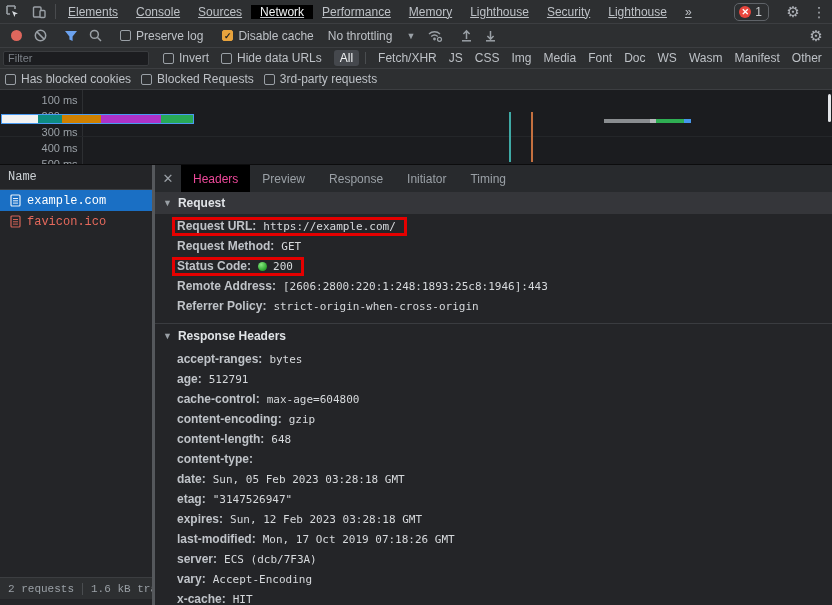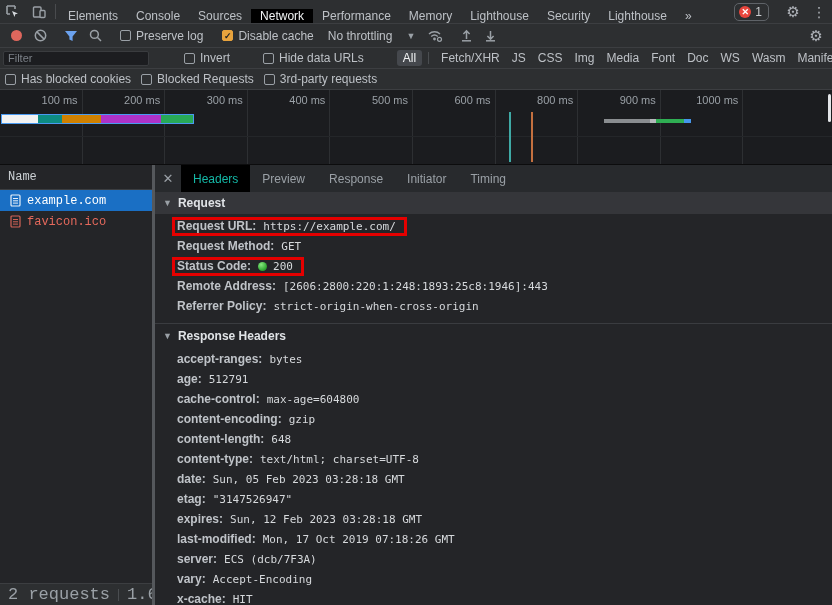--- a/index.html
+++ b/index.html
@@ -25,62 +25,62 @@
   .nettoolbar .iconbtn { width:24px; height:20px; display:flex; align-items:center; justify-content:center; cursor:pointer; }
   .recdot { width:11px; height:11px; border-radius:50%; background:#df675d; }
   .cb { display:flex; align-items:center; gap:5px; cursor:pointer; white-space:nowrap; margin:0 6px; }
   .cb .box { width:11px; height:11px; border:1px solid #9aa0a6; border-radius:2px; background:transparent; flex:none; display:flex; align-items:center; justify-content:center; font-size:9px; color:transparent; }
   .cb.checked .box { background:#e8a33d; border-color:#e8a33d; color:#202124; font-weight:bold; }
   .throttle { display:flex; align-items:center; gap:14px; margin:0 8px; cursor:pointer; color:#bdc1c6; }
   .caret { font-size:9px; color:#9aa0a6; }
   .spacer { flex:1; }
 
   
-  .filterbar { height:21px; background:#2d2f31; display:flex; align-items:center; border-bottom:1px solid #3c3e41; flex:none; padding:0 3px;gap:21px; }
+  .filterbar { height:21px; background:#2d2f31; display:flex; align-items:center; border-bottom:1px solid #3c3e41; flex:none; padding:0 3px; }
   .filterinput { width:146px; height:15px; background:#1c1d20; border:1px solid #3a3c3f; border-radius:2px; color:#d5d9dd; font-size:11px; padding:0 4px; outline:none; font-family:"Liberation Sans",sans-serif; }
   .filterinput::placeholder { color:#7c8188; }
   .chips { display:flex; align-items:center; margin-left:6px; }
   .chip { padding:1px 6px; border-radius:3px; cursor:pointer; color:#bdc1c6; white-space:nowrap; }
   .chip.active { background:#45484d; color:#f1f3f4; }
   .chip.active + .chip { margin-left:9px; }
   .chip.active { position:relative; margin-right:4px; }
   .chip.active::after { content:''; position:absolute; right:-7px; top:2px; bottom:2px; width:1px; background:#4a4d50; }
 
   .filterbar2 { height:21px; background:#2d2f31; display:flex; align-items:center; border-bottom:1px solid #3c3e41; flex:none; padding:0 5px; gap:10px; }
 
   
   .overview { height:75px; background:#1b1c1f; position:relative; flex:none; border-bottom:1px solid #0c0c0d; overflow:hidden; }
-  .ticks { position:absolute; inset:0; display:flex; }
+  .ticks { position:absolute; inset:0; display:flex;flex-direction:column; }
   .tick { width:82.6px; flex:none; border-right:1px solid #2d2f32; color:#9aa0a6; font-size:11px; text-align:right; padding:4px 4px 0 0; }
   .ov-hline { position:absolute; left:0; right:0; height:1px; background:#242629; }
   .bar1 { position:absolute; left:1px; top:24px; height:10px; border:1.5px solid #4a9af0; display:flex; align-items:stretch; }
   .bar1 div { height:100%; }
   .bar2 { position:absolute; top:29px; height:4px; display:flex; }
   .bar2 div { height:100%; }
   .evline { position:absolute; top:22px; bottom:2px; width:2px; }
   .ov-scroll { position:absolute; right:1px; top:4px; width:3px; height:28px; background:#e3e5e8; border-radius:2px; }
 
   
   .mainarea { flex:1; display:flex; min-height:0; }
   .sidebar { width:152px; flex:none; background:#242528; display:flex; flex-direction:column; position:relative;font-family:Liberation Mono, monospace; }
   .namehdr { height:25px; line-height:25px; padding-left:8px; color:#cbd0d4; border-bottom:1px solid #3c3e41; flex:none; }
   .reqrow { height:21px; display:flex; align-items:center; gap:6px; padding-left:10px; cursor:pointer; white-space:nowrap; }
   .reqrow.selected { background:#1a6fc4; color:#fff; }
   .reqrow.error { color:#e5695c; }
   .reqrow .ficon { flex:none; display:flex; }
-  .summarybar { position:absolute; bottom:0; left:0; right:0; height:22px; background:#2d2f31; border-top:1px solid #3c3e41; display:flex; align-items:center; color:#9aa0a6; font-size:17px; overflow:hidden; white-space:nowrap; }
+  .summarybar { position:absolute; bottom:6px; left:0; right:0; height:22px; background:#2d2f31; border-top:1px solid #3c3e41; display:flex; align-items:center; color:#9aa0a6; font-size:11px; overflow:hidden; white-space:nowrap; }
   .summarybar .seg { padding:0 8px; }
   .summarybar .sdiv { width:1px; height:12px; background:#4a4d50; flex:none; }
 
   
   .details { flex:1; background:#242528; border-left:3px solid #55585c; display:flex; flex-direction:column; min-width:0; overflow:hidden; }
   .dtabs { height:27px; display:flex; align-items:stretch; flex:none; background:#282a2d; }
   .dclose { width:26px; display:flex; align-items:center; justify-content:center; color:#9aa0a6; font-size:13px; cursor:pointer; }
   .dtab { padding:0 12px; display:flex; align-items:center; color:#9aa0a6; cursor:pointer; }
-  .dtab.active { background:#000; color:#14b8a6; }
+  .dtab.active { background:#000; color:#ec4899; }
   .dbody { flex:1; overflow:hidden; }
   .secbar { height:22px; background:#35363a; display:flex; align-items:center; gap:6px; padding-left:8px; color:#e0e3e6; font-weight:bold; cursor:pointer; }
   .tri { color:#9aa0a6; font-size:9px; }
   .sechdr2 { height:24px; display:flex; align-items:center; gap:6px; padding-left:8px; color:#e0e3e6; font-weight:bold; border-top:1px solid #3a3c40; margin-top:7px; cursor:pointer; }
   .kvlist { padding-top:2px; }
   .kv { height:20px; display:flex; align-items:center; padding-left:22px; white-space:nowrap; }
   .kvwrap { display:inline-flex; align-items:center; height:19px; border:3px solid transparent; padding:0 8px 0 2px; margin-left:-5px; }
   .kv.highlight .kvwrap { border-color:#e50000; }
   .kv .k { font-weight:bold; color:#bfc3c8; margin-right:7px; }
   .kv .v { font-family:"DejaVu Sans Mono", monospace; font-size:11px; color:#d6d9dc; }
@@ -102,21 +102,21 @@
         <path d="M6 6 L12 8.5 L9.3 9.3 L8.5 12 Z" fill="#d5d9dd"></path>
       </svg>
     </div>
     <div class="iconbtn">
       <svg width="14" height="14" viewBox="0 0 14 14">
         <rect x="1.5" y="2" width="7.5" height="10" rx="1" stroke="#9aa0a6" stroke-width="1.4" fill="none"></rect>
         <rect x="8" y="5.5" width="5" height="7" rx="1" fill="#2d2f31" stroke="#9aa0a6" stroke-width="1.4"></rect>
       </svg>
     </div>
     <div class="vdiv"></div>
-    <div style="display:flex;align-items:flex-end;">
+    <div style="display:flex;align-items:center;text-decoration:underline;">
 
     <div class="maintab">
           <span>Elements</span>
         </div>
         <div class="maintab">
           <span>Console</span>
         </div>
         <div class="maintab">
           <span>Sources</span>
         </div>
@@ -444,21 +444,20 @@
             <div class="kv">
               <span class="kvwrap">
                 <span class="k">content-length:</span>
                 <span class="v">648</span>
               </span>
             </div>
 
             <div class="kv">
               <span class="kvwrap">
                 <span class="k">content-type:</span>
-                <span class="v">text/html; charset=UTF-8</span>
               </span>
             </div>
 
             <div class="kv">
               <span class="kvwrap">
                 <span class="k">date:</span>
                 <span class="v">Sun, 05 Feb 2023 03:28:18 GMT</span>
               </span>
             </div>
 

